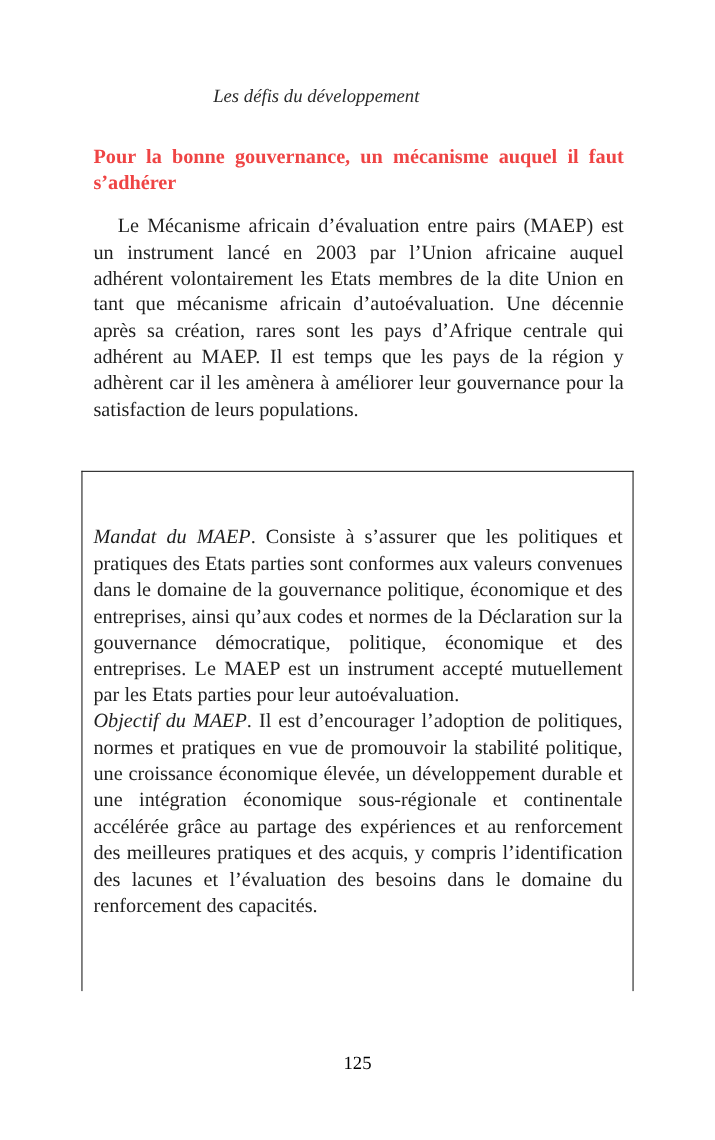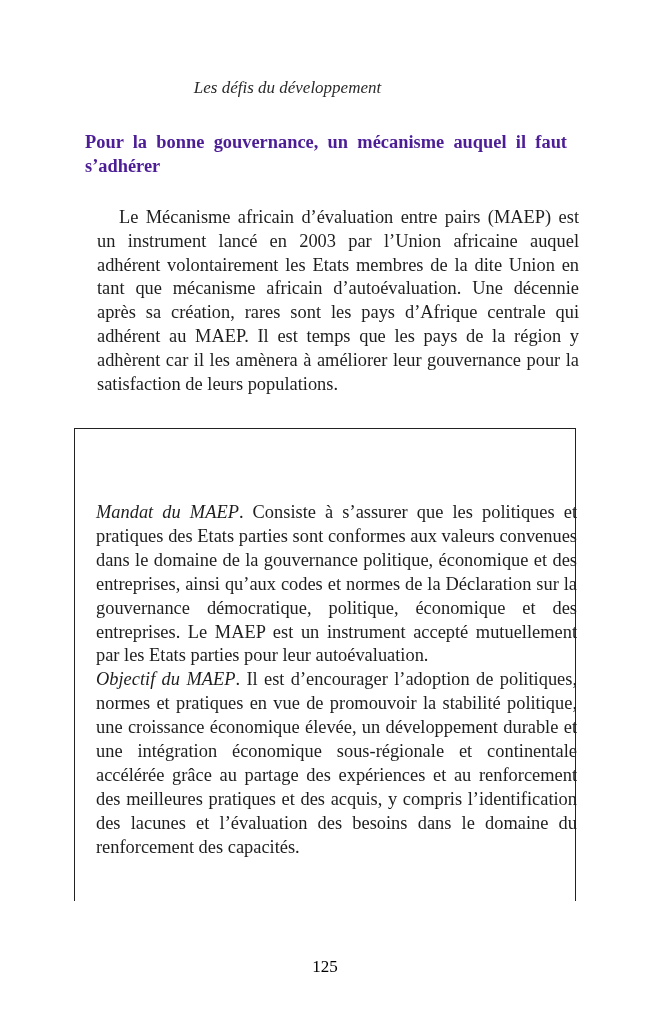--- a/index.html
+++ b/index.html
@@ -29,32 +29,32 @@
     .section-title {
       position: absolute;
       top: 130px;
       left: 85px;
       width: 482px;
       font-weight: bold;
       font-size: 18.4px;
       line-height: 24px;
       text-align: justify;
       text-align-last: left;
-      color: #4c1d95;
+      color: #ef4444;
     }
     .intro {
       position: absolute;
       top: 194px;
       left: 85px;
       width: 482px;
       font-size: 18.4px;
       line-height: 23.8px;
       text-align: justify;
       text-indent: 22px;
-      margin: 12px;
+      margin: 0;
       hyphens: manual;
     }
     .box {
       position: absolute;
       top: 428px;
       left: 74px;
       width: 502px;
       height: 473px;
       border-top: 1.3px solid #222;
       border-left: 1.3px solid #222;
@@ -72,27 +72,26 @@
       text-align: justify;
       text-align-last: left;
     }
     .box-title .label {
       text-decoration: underline;
       text-decoration-thickness: 1.2px;
       text-underline-offset: 2px;
     }
     .box-body {
       position: absolute;
-      top: 72px;
+      top: 48px;
       left: 10px;
       width: 481px;
       font-size: 18.4px;
       line-height: 23.9px;
       text-align: justify;
-      margin-left: 11px;
     }
     .box-body p {
       margin: 0;
     }
     .box-body .lead {
       font-style: italic;
     }
     .page-number {
       position: absolute;
       top: 956px;

